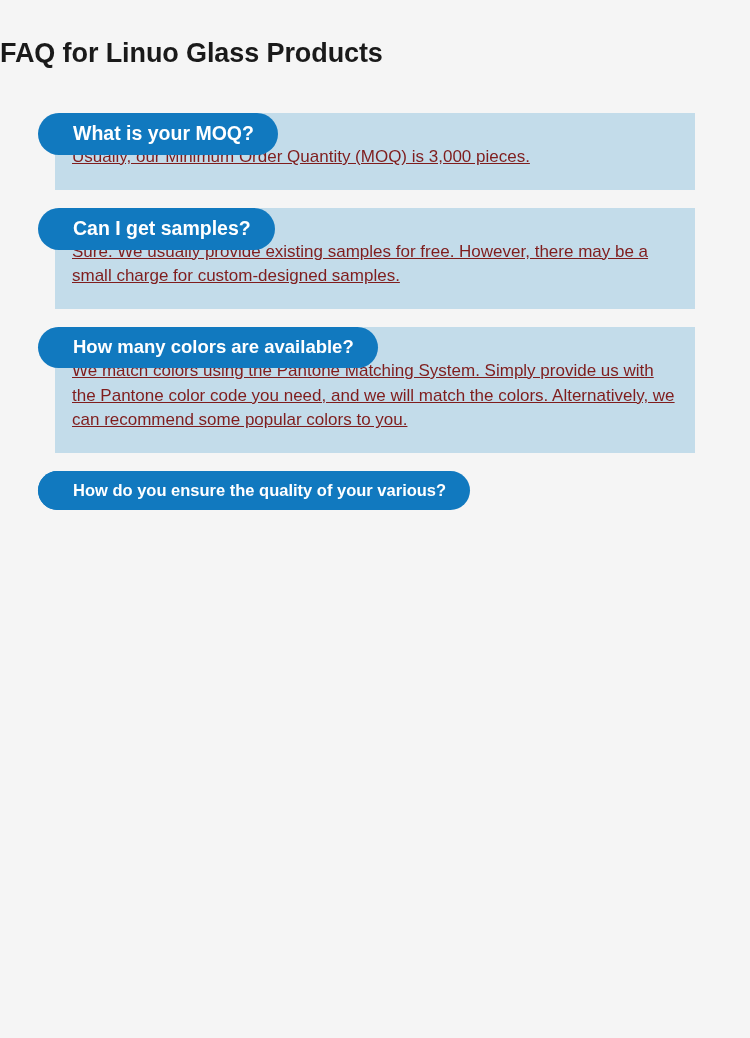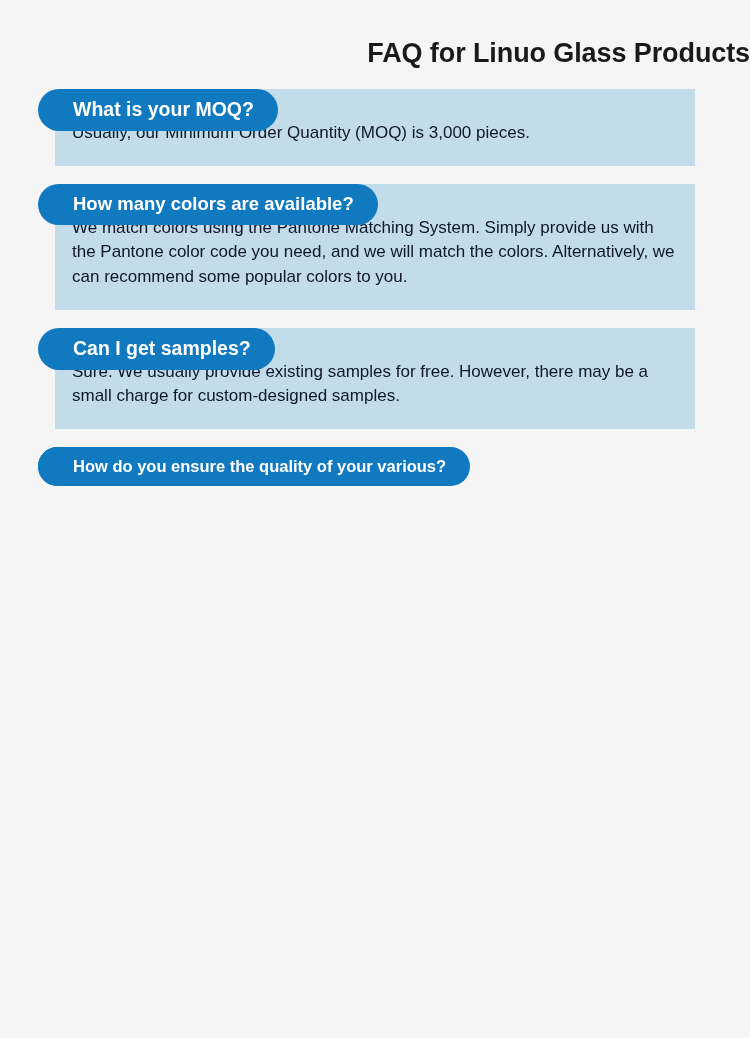--- a/index.html
+++ b/index.html
@@ -19,29 +19,29 @@
     position: relative;
     width: 750px;
     height: 1038px;
     box-sizing: border-box;
     padding: 0;
   }
 
   .page-title {
     margin: 0;
     padding-top: 38px;
-    text-align: right;
+    text-align: left;
     font-size: 27px;
     font-weight: bold;
     color: #1a1a1a;
     letter-spacing: -0.1px;
   }
 
   .faq-list {
-    margin-top: 20px;
+    margin-top: 44px;
     padding: 0;
     list-style: none;
   }
 
   .faq-item {
     position: relative;
     margin-bottom: 18px;
   }
   .faq-item:last-child {
     margin-bottom: 0;
@@ -55,21 +55,22 @@
     background: #c3dcea;
     padding: 32px 17px 20px 17px;
     box-sizing: border-box;
     min-height: 73px;
   }
 
   .answer-text {
     margin: 0;
     font-size: 17px;
     line-height: 1.45;
-    color: #0f172a;
+    color: #7f1d1d;
+    text-decoration: underline;
   }
 
   
   .question-pill {
     position: absolute;
     left: 38px;
     top: 0;
     z-index: 2;
     display: inline-block;
     background: #1179bf;
@@ -98,30 +99,30 @@
   <ul class="faq-list">
 
     <li class="faq-item">
       <div class="question-pill q-xl">What is your MOQ?</div>
       <div class="answer-panel">
         <p class="answer-text">Usually, our Minimum Order Quantity (MOQ) is 3,000 pieces.</p>
       </div>
     </li>
 
     <li class="faq-item">
-      <div class="question-pill q-lg">How many colors are available?</div>
+      <div class="question-pill q-xl">Can I get samples?</div>
       <div class="answer-panel">
-        <p class="answer-text">We match colors using the Pantone Matching System. Simply provide us with the Pantone color code you need, and we will match the colors. Alternatively, we can recommend some popular colors to you.</p>
+        <p class="answer-text">Sure. We usually provide existing samples for free. However, there may be a small charge for custom-designed samples.</p>
       </div>
     </li>
 
     <li class="faq-item">
-      <div class="question-pill q-xl">Can I get samples?</div>
+      <div class="question-pill q-lg">How many colors are available?</div>
       <div class="answer-panel">
-        <p class="answer-text">Sure. We usually provide existing samples for free. However, there may be a small charge for custom-designed samples.</p>
+        <p class="answer-text">We match colors using the Pantone Matching System. Simply provide us with the Pantone color code you need, and we will match the colors. Alternatively, we can recommend some popular colors to you.</p>
       </div>
     </li>
 
     <li class="faq-item">
       <div class="question-pill q-md">Do you offer international services?</div>
     </li>
 
     <li class="faq-item">
       <div class="question-pill q-md">How do you ensure the quality of your various?</div>
     </li>

